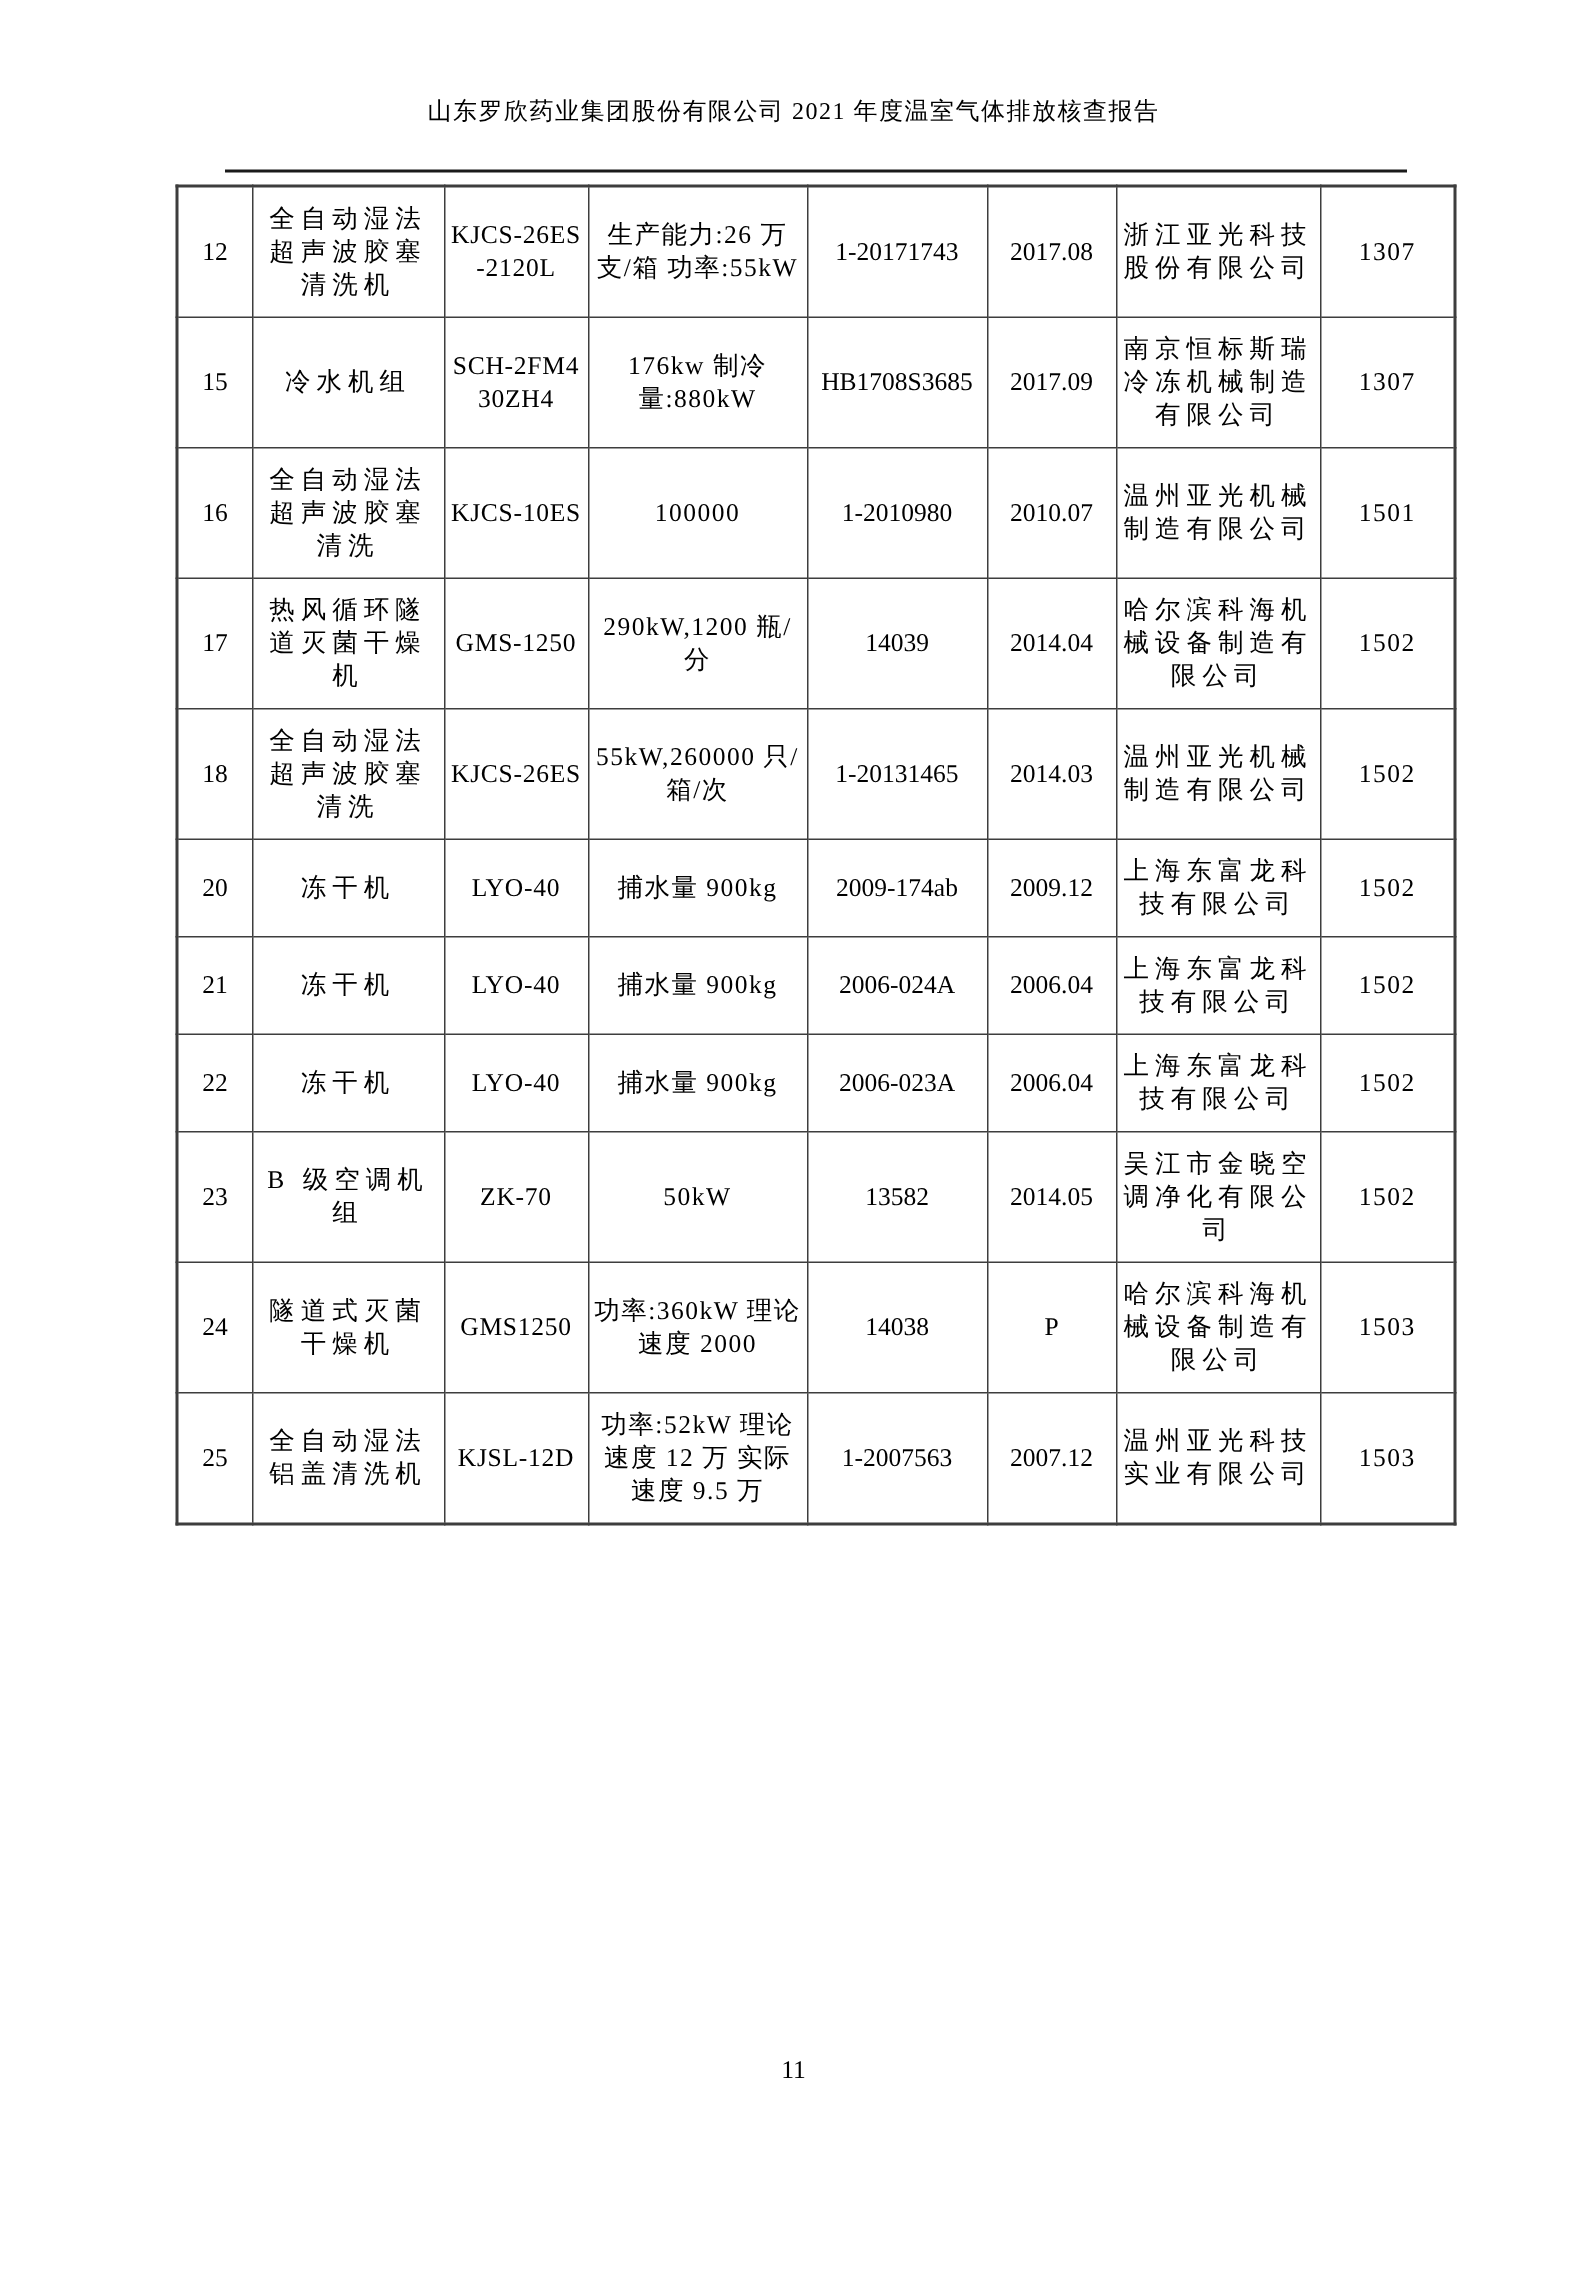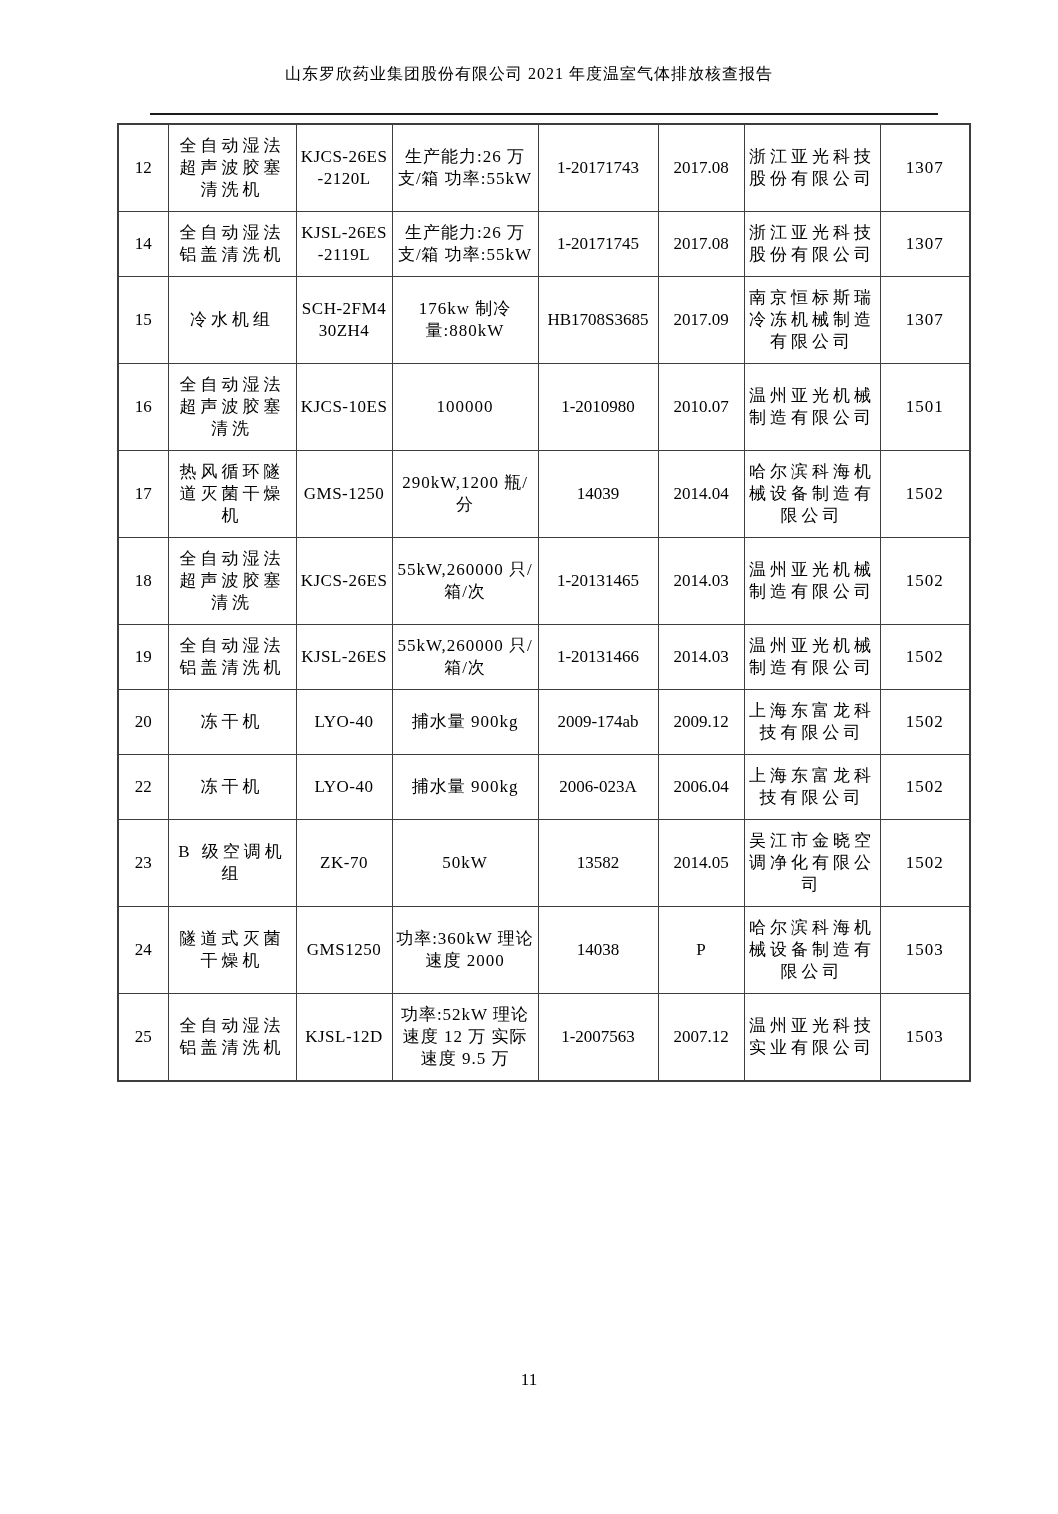--- a/index.html
+++ b/index.html
@@ -91,30 +91,20 @@
         <td class="c-no">12</td>
         <td class="c-name">全自动湿法超声波胶塞清洗机</td>
         <td class="c-model">KJCS-26ES-2120L</td>
         <td class="c-spec">生产能力:26 万支/箱 功率:55kW</td>
         <td class="c-serial">1-20171743</td>
         <td class="c-date">2017.08</td>
         <td class="c-mfr">浙江亚光科技股份有限公司</td>
         <td class="c-code">1307</td>
       </tr>
       <tr>
-        <td class="c-no">14</td>
-        <td class="c-name">全自动湿法铝盖清洗机</td>
-        <td class="c-model">KJSL-26ES-2119L</td>
-        <td class="c-spec">生产能力:26 万支/箱 功率:55kW</td>
-        <td class="c-serial">1-20171745</td>
-        <td class="c-date">2017.08</td>
-        <td class="c-mfr">浙江亚光科技股份有限公司</td>
-        <td class="c-code">1307</td>
-      </tr>
-      <tr>
         <td class="c-no">15</td>
         <td class="c-name">冷水机组</td>
         <td class="c-model">SCH-2FM430ZH4</td>
         <td class="c-spec">176kw 制冷量:880kW</td>
         <td class="c-serial">HB1708S3685</td>
         <td class="c-date">2017.09</td>
         <td class="c-mfr">南京恒标斯瑞冷冻机械制造有限公司</td>
         <td class="c-code">1307</td>
       </tr>
       <tr>
@@ -141,36 +131,36 @@
         <td class="c-no">18</td>
         <td class="c-name">全自动湿法超声波胶塞清洗</td>
         <td class="c-model">KJCS-26ES</td>
         <td class="c-spec">55kW,260000 只/箱/次</td>
         <td class="c-serial">1-20131465</td>
         <td class="c-date">2014.03</td>
         <td class="c-mfr">温州亚光机械制造有限公司</td>
         <td class="c-code">1502</td>
       </tr>
       <tr>
-        <td class="c-no">19</td>
-        <td class="c-name">全自动湿法铝盖清洗机</td>
-        <td class="c-model">KJSL-26ES</td>
-        <td class="c-spec">55kW,260000 只/箱/次</td>
-        <td class="c-serial">1-20131466</td>
-        <td class="c-date">2014.03</td>
-        <td class="c-mfr">温州亚光机械制造有限公司</td>
-        <td class="c-code">1502</td>
-      </tr>
-      <tr>
         <td class="c-no">20</td>
         <td class="c-name">冻干机</td>
         <td class="c-model">LYO-40</td>
         <td class="c-spec">捕水量 900kg</td>
         <td class="c-serial">2009-174ab</td>
         <td class="c-date">2009.12</td>
+        <td class="c-mfr">上海东富龙科技有限公司</td>
+        <td class="c-code">1502</td>
+      </tr>
+      <tr>
+        <td class="c-no">21</td>
+        <td class="c-name">冻干机</td>
+        <td class="c-model">LYO-40</td>
+        <td class="c-spec">捕水量 900kg</td>
+        <td class="c-serial">2006-024A</td>
+        <td class="c-date">2006.04</td>
         <td class="c-mfr">上海东富龙科技有限公司</td>
         <td class="c-code">1502</td>
       </tr>
       <tr>
         <td class="c-no">22</td>
         <td class="c-name">冻干机</td>
         <td class="c-model">LYO-40</td>
         <td class="c-spec">捕水量 900kg</td>
         <td class="c-serial">2006-023A</td>
         <td class="c-date">2006.04</td>

